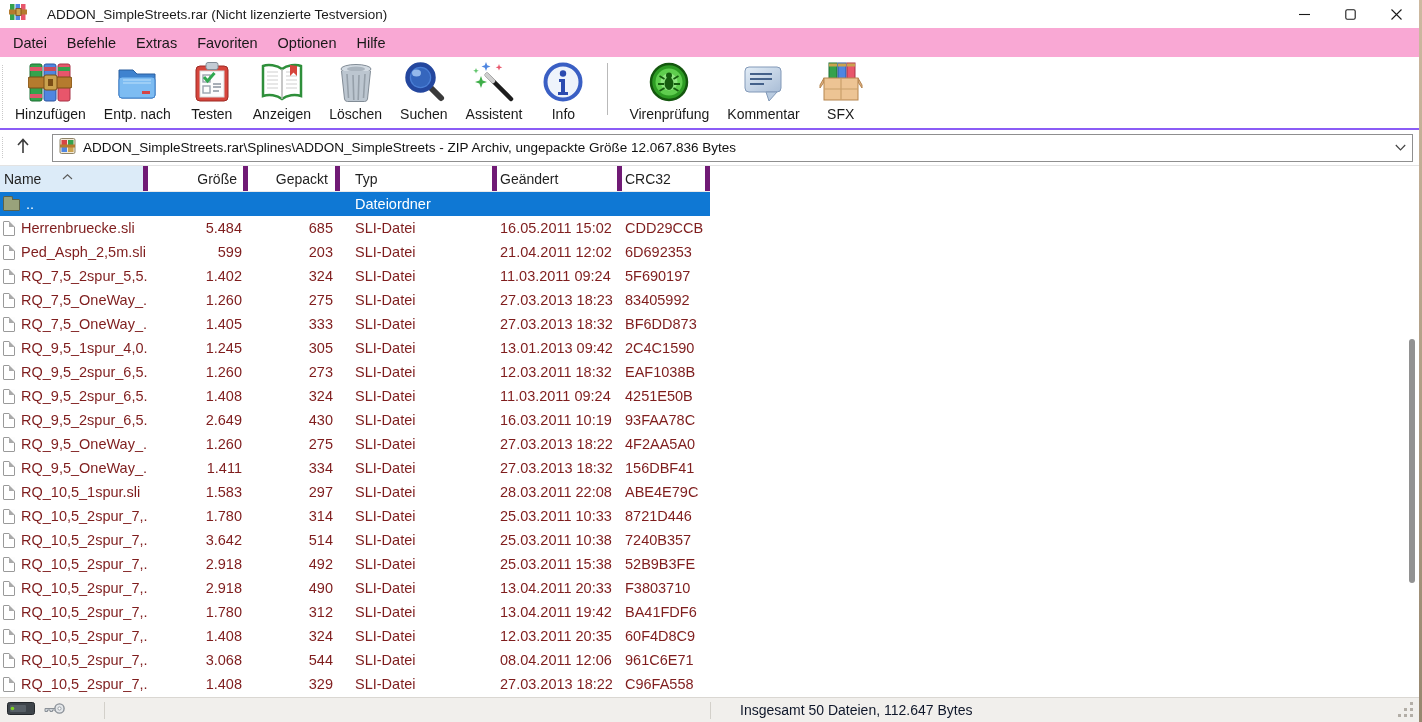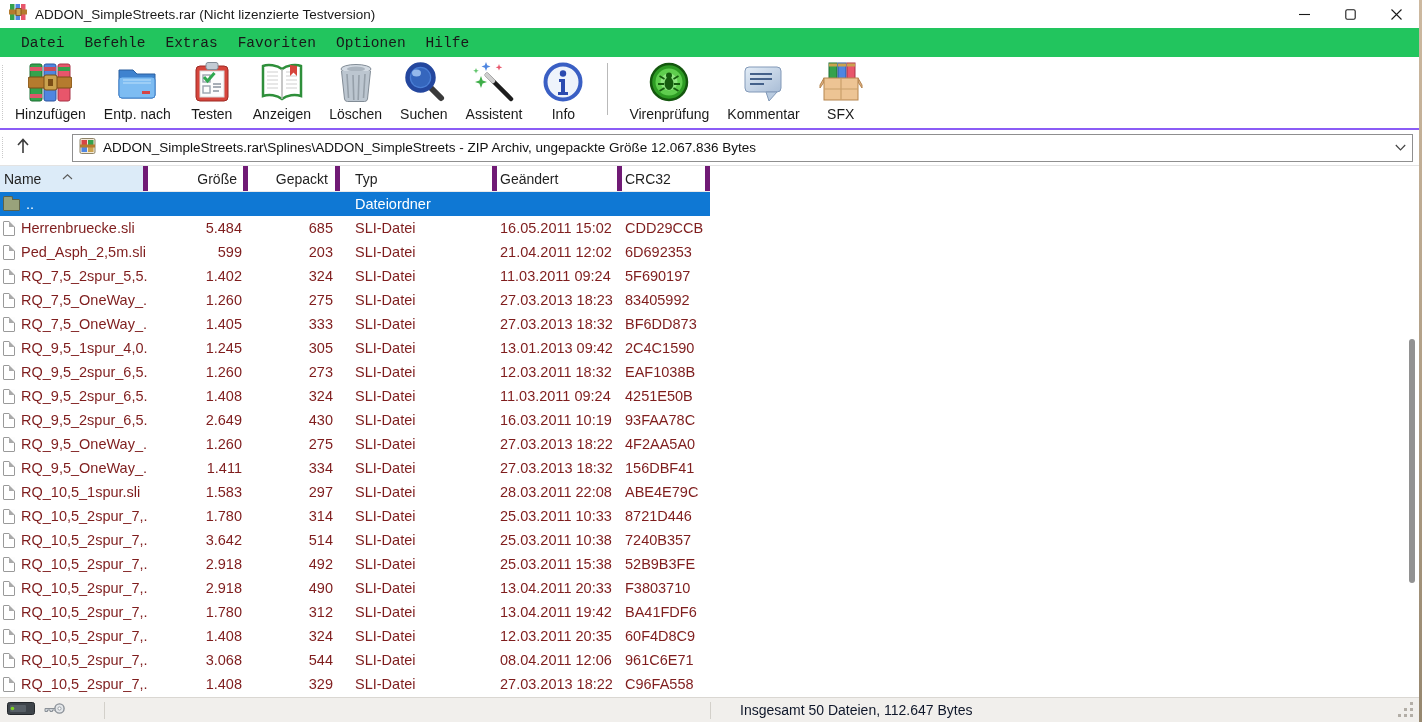--- a/index.html
+++ b/index.html
@@ -4,42 +4,42 @@
 <style>
   * { margin:0; padding:0; box-sizing:border-box; }
   html,body { width:1422px; height:722px; overflow:hidden; background:#fff;
               font-family:"Liberation Sans", sans-serif; }
   .app { position:relative; width:1419px; height:722px; background:#fff; overflow:hidden; }
   .desktop-edge { position:absolute; right:0; top:0; width:3px; height:722px;
                   background:linear-gradient(#cdb9a0,#96876f); z-index:50; }
 
   
   .titlebar { height:28px; display:flex; align-items:center; padding-left:9px; background:#fff; }
-  .title-text { font-size:13.5px; color:#1b1b1b; margin-left:8px; white-space:nowrap; }
+  .title-text { font-size:13.5px; color:#1b1b1b; margin-left:20px; white-space:nowrap; }
   .wc-group { margin-left:auto; display:flex; height:28px; }
   .wc { width:46px; height:28px; display:flex; align-items:center; justify-content:center; cursor:default; }
 
   
-  .menubar { height:29px; display:flex; align-items:center; padding-left:11px; background:#22c55e;font-family:Liberation Mono, monospace; }
+  .menubar { height:29px; display:flex; align-items:center; padding-left:3px; background:#f9a8d4; }
   .menu-item { font-size:14.5px; color:#191919; padding:3px 10px; }
 
   
   .toolbar { height:73px; display:flex; align-items:flex-start; background:#fff;
              border-bottom:2px solid #8b5cf6; padding-left:6px; position:relative; }
   .toolbar::before { content:""; position:absolute; left:2px; top:8px; bottom:8px;
                      border-left:1px dotted #c9c9c9; }
   .tb-btn { display:flex; flex-direction:column; align-items:center; padding:2px 9px 0 9px; }
   .tb-icon { width:46px; height:46px; display:flex; align-items:center; justify-content:center; }
   .tb-icon svg { width:44px; height:44px; }
   .tb-label { font-size:14px; color:#1a1a1a; margin-top:1px; white-space:nowrap; }
   .tb-sep { width:1px; height:52px; background:#b9b9b9; margin:6px 12px 0 12px; }
 
   
   .addressbar { height:36px; display:flex; align-items:center; background:#fff;
-                border-bottom:1px solid #e3e3e3; padding:0 4px 0 0; position:relative;gap:20px; }
+                border-bottom:1px solid #e3e3e3; padding:0 4px 0 0; position:relative; }
   .addressbar::before { content:""; position:absolute; left:2px; top:7px; bottom:7px;
                         border-left:1px dotted #c9c9c9; }
   .up-btn { width:34px; height:28px; display:flex; align-items:center; justify-content:center; margin-left:6px; }
   .combo { flex:1; height:28px; border:1px solid #8f8f8f; background:#fff; display:flex;
            align-items:center; padding-left:6px; margin-left:12px; margin-right:2px; }
   .combo-text { font-size:13.5px; color:#111; margin-left:7px; white-space:nowrap; overflow:hidden; flex:1; }
   .combo-chev { width:24px; display:flex; align-items:center; justify-content:center; }
 
   
   .listarea { position:relative; height:530px; }

